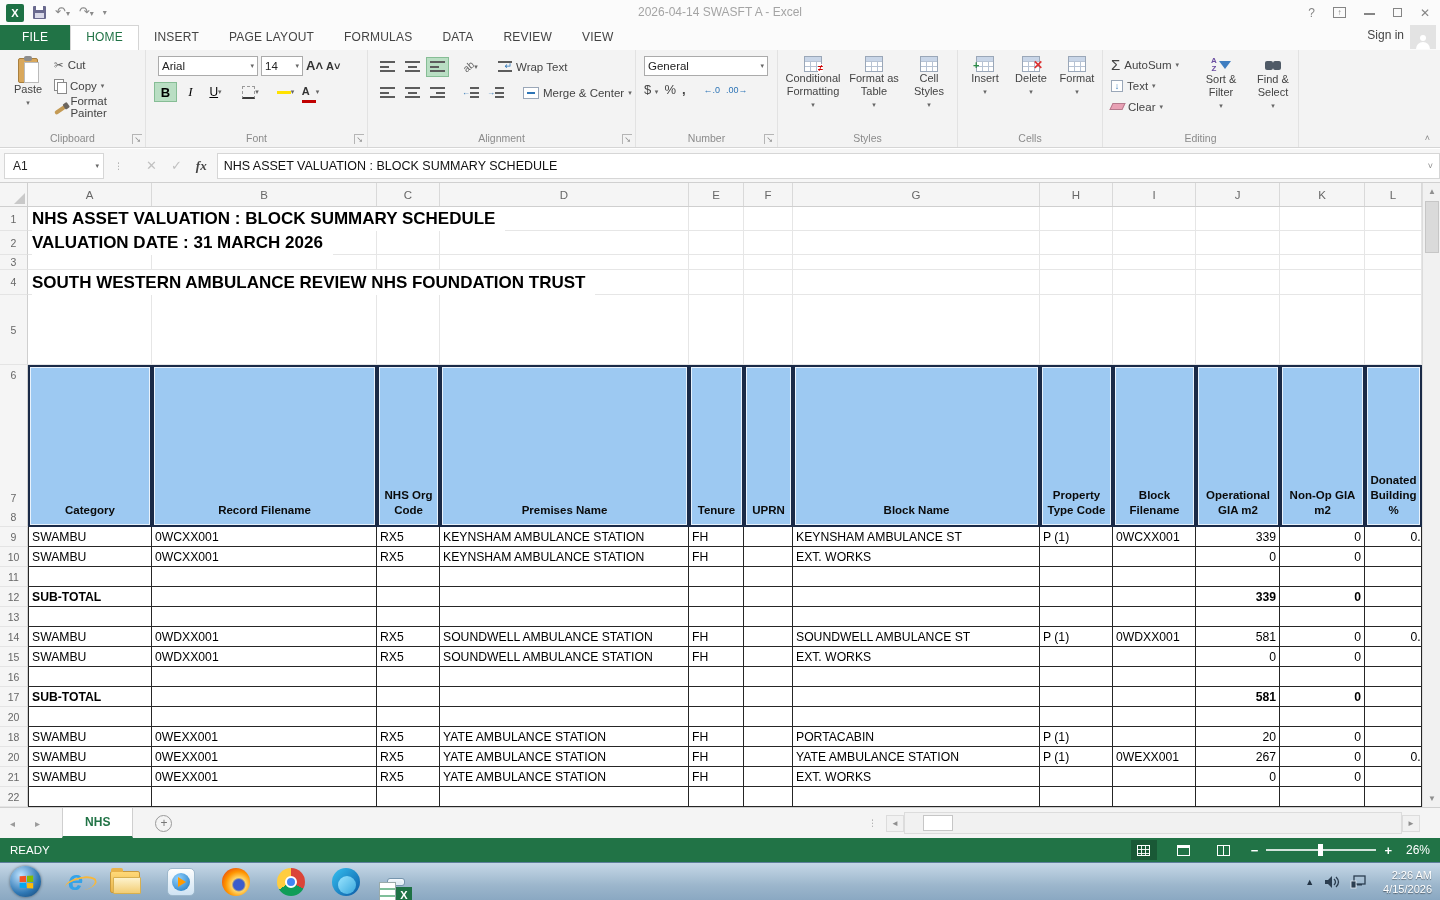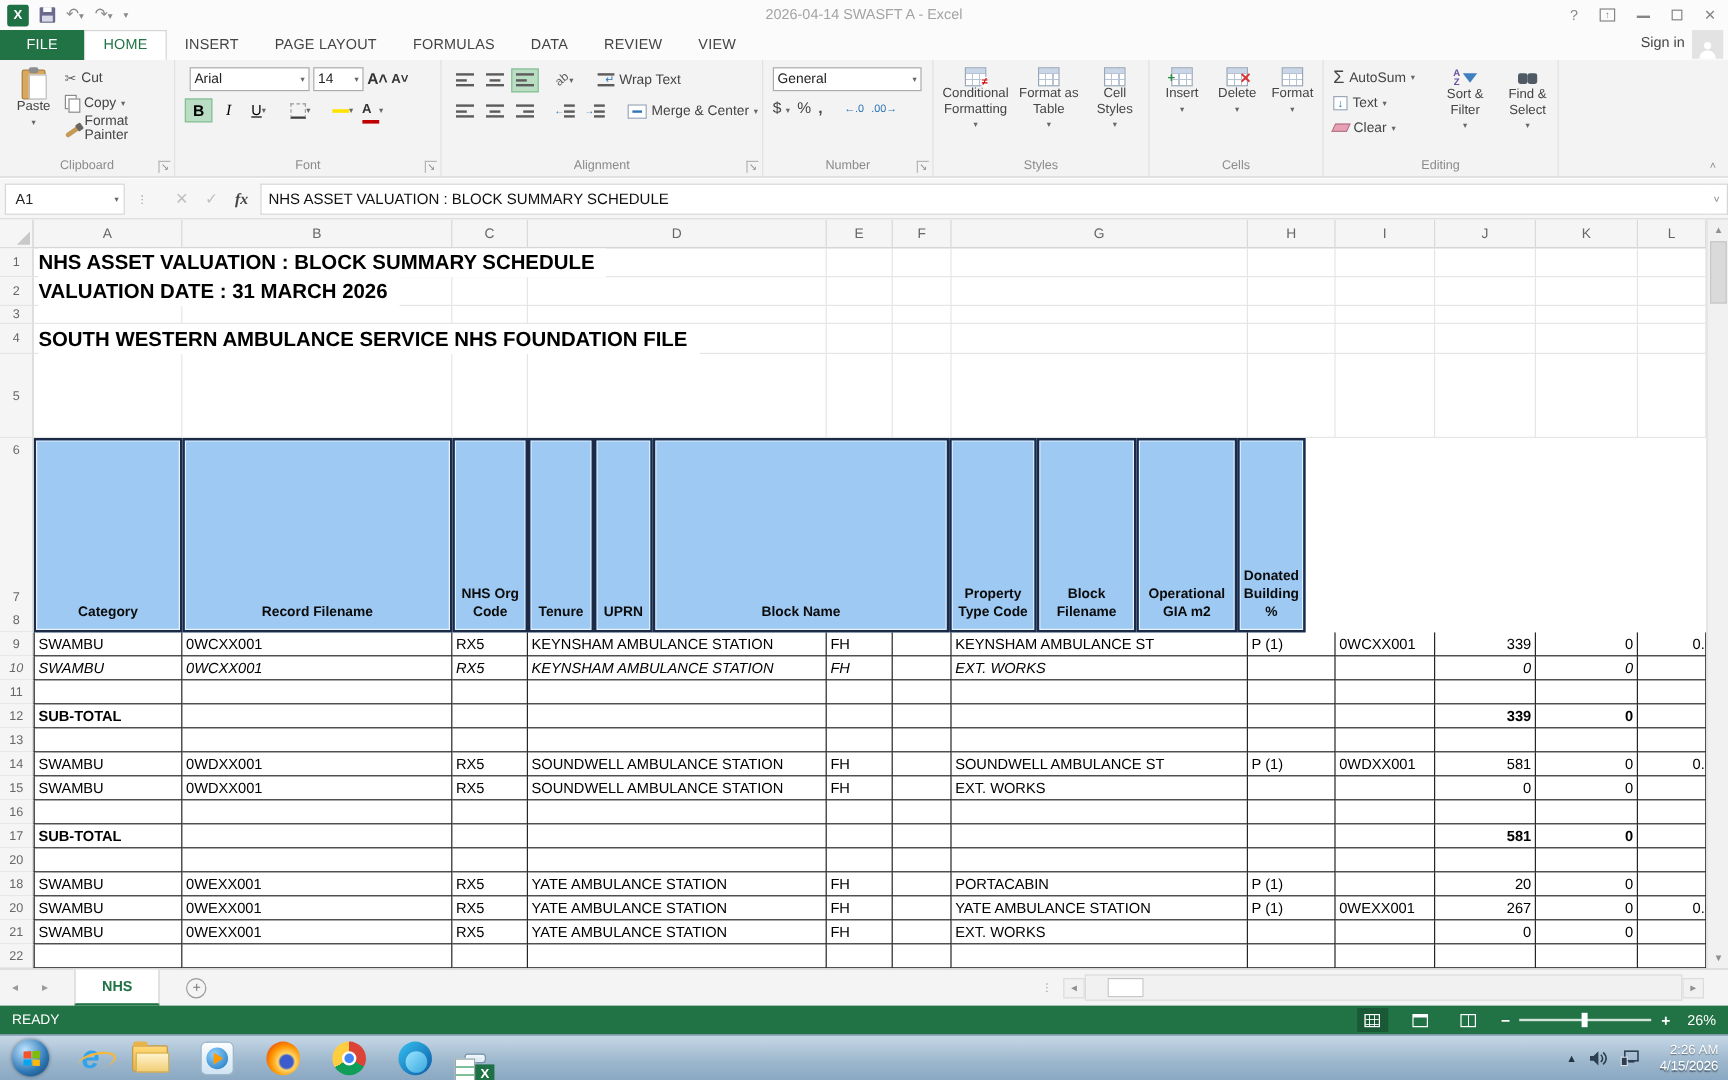--- a/index.html
+++ b/index.html
@@ -550,21 +550,21 @@
         <div class="tcell" style="width: 63px;"></div>
         <div class="tcell" style="width: 249px;"></div>
         <div class="tcell" style="width: 55px;"></div>
         <div class="tcell" style="width: 49px;"></div>
         <div class="tcell" style="width: 247px;"></div>
         <div class="tcell" style="width: 73px;"></div>
         <div class="tcell" style="width: 83px;"></div>
         <div class="tcell" style="width: 84px;"></div>
         <div class="tcell" style="width: 85px;"></div>
         <div class="tcell" style="width: 57px;"></div>
-        <div class="toverlay big" style="left: 32px; line-height: 25px;">SOUTH WESTERN AMBULANCE SERVICE NHS FOUNDATION FILE</div>
+        <div class="toverlay big" style="left: 32px; line-height: 25px;">SOUTH WESTERN AMBULANCE REVIEW NHS FOUNDATION TRUST</div>
       </div>
       <div class="grow toprow" style="height: 70px;">
         <div class="rowhdr">5</div>
         <div class="tcell" style="width: 124px;"></div>
         <div class="tcell" style="width: 225px;"></div>
         <div class="tcell" style="width: 63px;"></div>
         <div class="tcell" style="width: 249px;"></div>
         <div class="tcell" style="width: 55px;"></div>
         <div class="tcell" style="width: 49px;"></div>
         <div class="tcell" style="width: 247px;"></div>
@@ -582,37 +582,43 @@
         </div>
         <div class="hcell" style="width: 124px;">
           <div class="hinner">Category</div>
         </div>
         <div class="hcell" style="width: 225px;">
           <div class="hinner">Record Filename</div>
         </div>
         <div class="hcell" style="width: 63px;">
           <div class="hinner">NHS Org Code</div>
         </div>
+        <div class="hcell" style="width: 249px;">
+          <div class="hinner">Premises Name</div>
+        </div>
         <div class="hcell" style="width: 55px;">
           <div class="hinner">Tenure</div>
         </div>
         <div class="hcell" style="width: 49px;">
           <div class="hinner">UPRN</div>
         </div>
         <div class="hcell" style="width: 247px;">
           <div class="hinner">Block Name</div>
         </div>
         <div class="hcell" style="width: 73px;">
           <div class="hinner">Property Type Code</div>
         </div>
         <div class="hcell" style="width: 83px;">
           <div class="hinner">Block Filename</div>
         </div>
         <div class="hcell" style="width: 84px;">
           <div class="hinner">Operational GIA m2</div>
+        </div>
+        <div class="hcell" style="width: 85px;">
+          <div class="hinner">Non-Op GIA m2</div>
         </div>
         <div class="hcell" style="width: 57px;">
           <div class="hinner" style="width: 80px;">Donated Building %</div>
         </div>
       </div>
       <div class="grow tblrow" style="height: 20px;">
         <div class="rowhdr">9</div>
         <div class="bcell" style="width: 124px;">SWAMBU</div>
         <div class="bcell" style="width: 225px;">0WCXX001</div>
         <div class="bcell" style="width: 63px;">RX5</div>
@@ -621,21 +627,21 @@
         <div class="bcell" style="width: 49px;"></div>
         <div class="bcell" style="width: 247px;">KEYNSHAM AMBULANCE ST</div>
         <div class="bcell" style="width: 73px;">P (1)</div>
         <div class="bcell" style="width: 83px;">0WCXX001</div>
         <div class="bcell num" style="width: 84px;">339</div>
         <div class="bcell num" style="width: 85px;">0</div>
         <div class="bcell num" style="width: 57px; justify-content: flex-start; padding: 0px;">
           <span style="width: 80px; text-align: right; flex: 0 0 auto;">0.00%</span>
         </div>
       </div>
-      <div class="grow tblrow" style="height: 20px; font-style: italic;">
+      <div class="grow tblrow" style="height: 20px;">
         <div class="rowhdr">10</div>
         <div class="bcell" style="width: 124px;">SWAMBU</div>
         <div class="bcell" style="width: 225px;">0WCXX001</div>
         <div class="bcell" style="width: 63px;">RX5</div>
         <div class="bcell" style="width: 249px;">KEYNSHAM AMBULANCE STATION</div>
         <div class="bcell" style="width: 55px;">FH</div>
         <div class="bcell" style="width: 49px;"></div>
         <div class="bcell" style="width: 247px;">EXT. WORKS</div>
         <div class="bcell" style="width: 73px;"></div>
         <div class="bcell" style="width: 83px;"></div>

